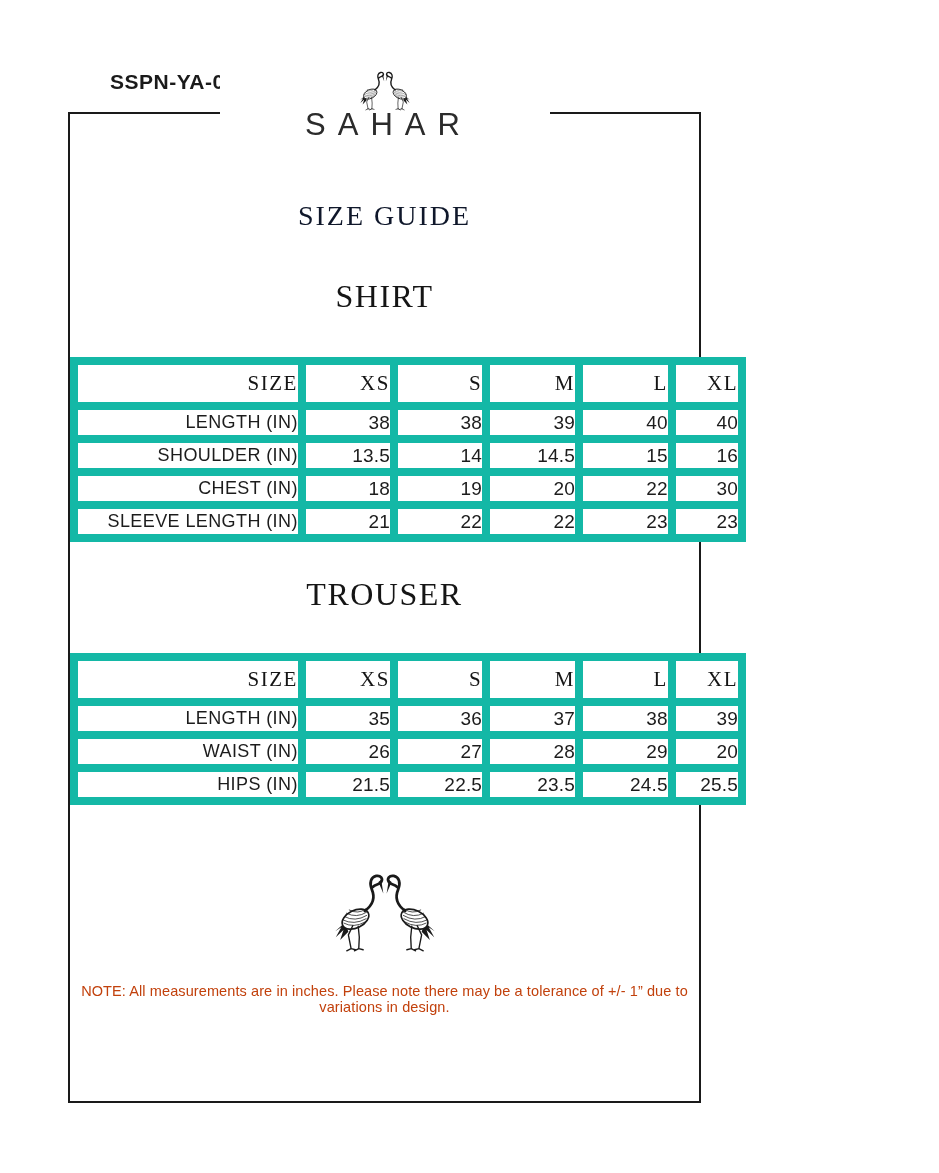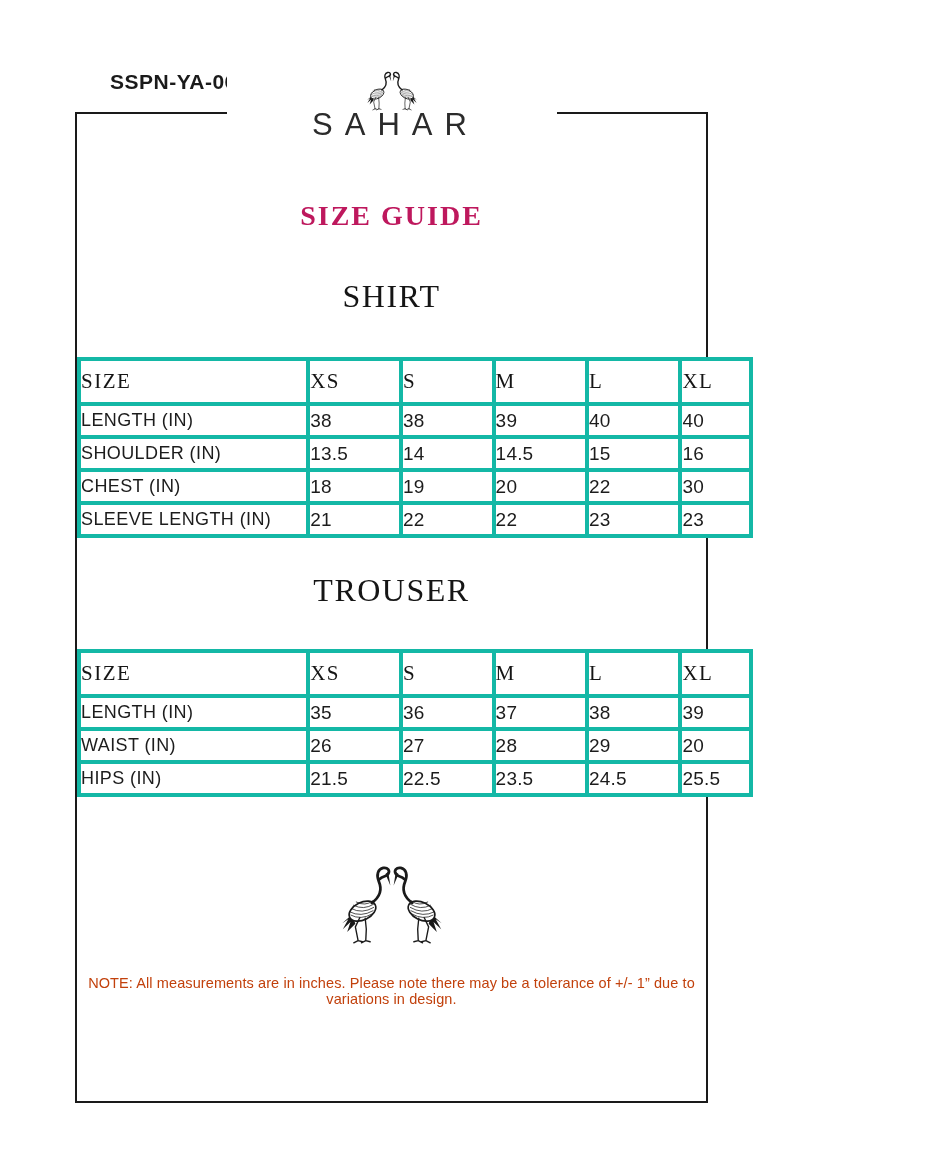--- a/index.html
+++ b/index.html
@@ -15,58 +15,58 @@
     color:var(--ink);
     background:var(--paper);
     overflow:hidden;
   }
   .product-code{
     position:absolute;left:110px;top:70px;
     font-size:21px;font-weight:bold;letter-spacing:.5px;
     color:var(--ink);
   }
   .frame{
-    position:absolute;left:75px;top:112px;
+    position:absolute;left:68px;top:112px;
     width:633px;height:991px;
     border:2px solid var(--ink);
     background:var(--paper);
   }
   .brand-logo{
     position:absolute;top:-44px;left:50%;
     transform:translateX(-50%);
     width:330px;text-align:center;
     background:var(--paper);
     z-index:3;padding-bottom:2px;
   }
   .brand-logo .birds{display:block;margin:0 auto;}
   .brand-name{
     font-size:31px;font-weight:400;letter-spacing:12px;text-indent:8px;
     color:#2b2b2b;line-height:34px;margin-top:-3px;
   }
   .page-title{
     margin-top:86px;text-align:center;
-    font-family:"Liberation Serif",serif;font-weight:700;
-    font-size:28px;letter-spacing:2px;color:#be185d;
+    font-family:"Liberation Serif",serif;font-weight:400;
+    font-size:28px;letter-spacing:2px;color:#0f172a;
   }
   .section-title{
     text-align:center;
     font-family:"Liberation Serif",serif;font-weight:400;
     font-size:32px;letter-spacing:1.5px;color:#151515;
   }
   .section-title.shirt{margin-top:46px;}
   .section-title.trouser{margin-top:34px;}
   table.size-table{
     width:676px;margin:42px auto 0;
     border-collapse:collapse;table-layout:fixed;
     background:var(--paper);
   }
   table.size-table.trouser{margin-top:40px;}
   .size-table th,.size-table td{
-    border:4px solid #14b8a6;
-    text-align:left;vertical-align:middle;
+    border:8px solid #14b8a6;
+    text-align:right;vertical-align:middle;
     overflow:hidden;white-space:nowrap;
   }
   .size-table th{
     height:45px;
     font-family:"Liberation Serif",serif;font-weight:400;
     font-size:21px;letter-spacing:1.5px;color:#151515;
   }
   .size-table td{
     height:33px;
     font-size:19px;letter-spacing:.2px;color:#1c1c1c;

